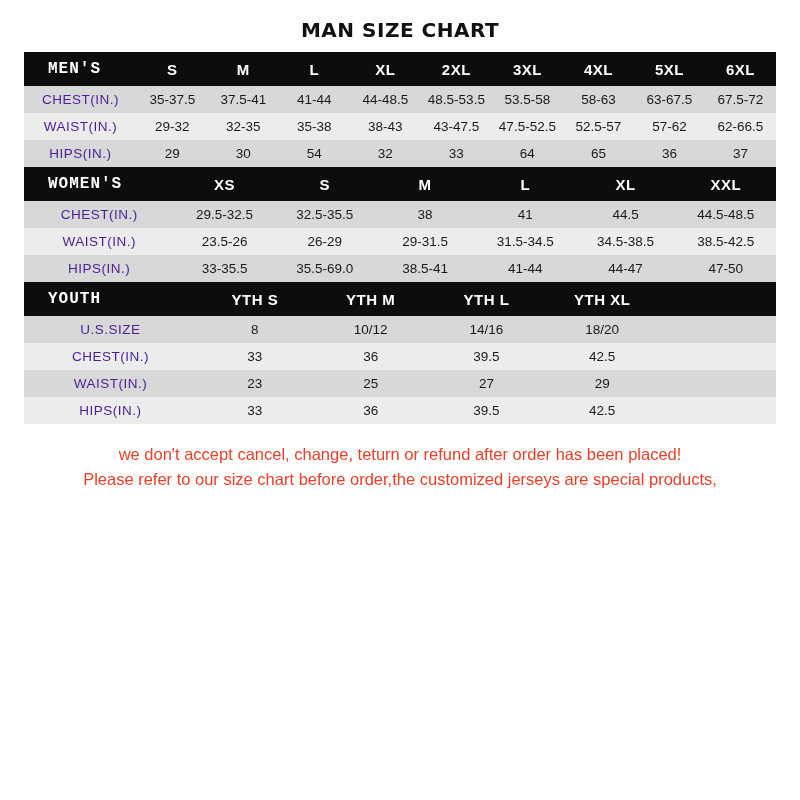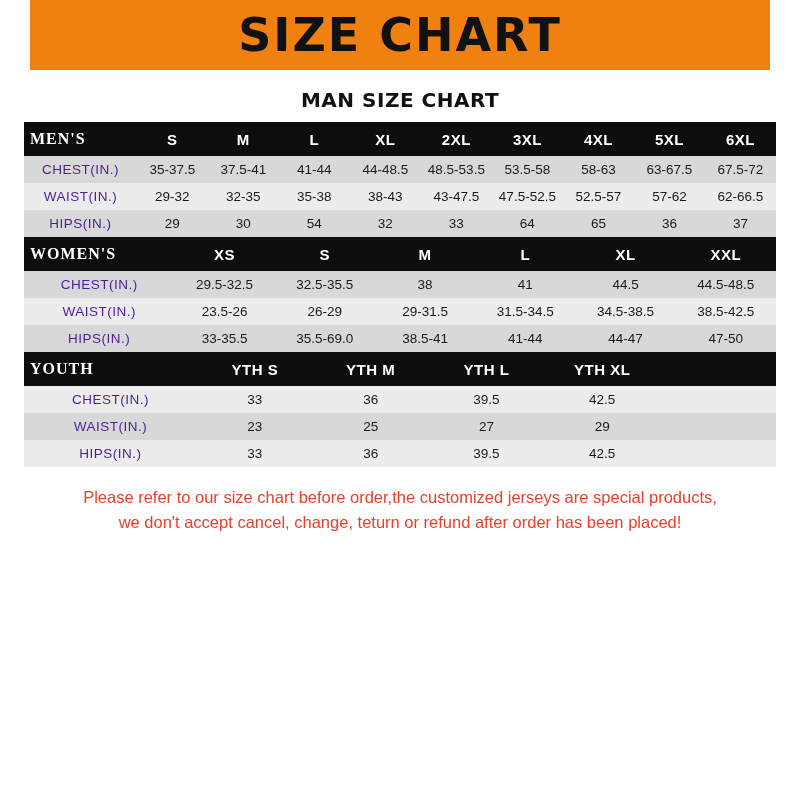--- a/index.html
+++ b/index.html
@@ -87,25 +87,25 @@
     background: #0d0d0d;
   }
   table.size-table thead th {
     color: #ffffff;
     font-weight: bold;
     font-size: 15px;
     height: 34px;
     letter-spacing: 0.5px;
   }
   table.size-table thead th.rowlabel {
-    font-family: Liberation Serif, serif;
+    font-family: Liberation Mono, monospace;
     font-size: 16px;
     letter-spacing: 1px;
     text-align: left;
-    padding-left: 6px;
+    padding-left: 24px;
   }
   table.size-table tbody tr.rowA {
     background: #d8d8d8;
   }
   table.size-table tbody tr.rowB {
     background: #ececec;
   }
   table.size-table tbody td.rowlabel {
     font-weight: normal;
     font-size: 13.5px;
@@ -125,25 +125,20 @@
     line-height: 1.5;
     font-family: "Liberation Sans", sans-serif;
   }
   .note-line { display: block; }
 </style>
 </head>
 <body>
 
 <div class="page">
 
-  <div class="banner">
-    <div class="banner-left-block"></div>
-    <div class="banner-right-block"></div>
-    <div class="banner-title">SIZE CHART</div>
-  </div>
 
   <div class="content">
 
     <div class="section-title">MAN SIZE CHART</div>
     <table class="size-table men-table">
       <colgroup>
         <col class="c0">
           <col>
           <col>
           <col>
@@ -273,20 +268,28 @@
         <tr>
           <th class="rowlabel">YOUTH</th>
           <th>YTH S</th>
           <th>YTH M</th>
           <th>YTH L</th>
           <th>YTH XL</th>
           <th></th>
         </tr>
       </thead>
       <tbody>
+        <tr class="rowA">
+          <td class="rowlabel">U.S.SIZE</td>
+          <td>8</td>
+          <td>10/12</td>
+          <td>14/16</td>
+          <td>18/20</td>
+          <td></td>
+        </tr>
         <tr class="rowB">
           <td class="rowlabel">CHEST(IN.)</td>
           <td>33</td>
           <td>36</td>
           <td>39.5</td>
           <td>42.5</td>
           <td></td>
         </tr>
         <tr class="rowA">
           <td class="rowlabel">WAIST(IN.)</td>
@@ -301,18 +304,18 @@
           <td>33</td>
           <td>36</td>
           <td>39.5</td>
           <td>42.5</td>
           <td></td>
         </tr>
       </tbody>
     </table>
 
     <div class="note">
+      <span class="note-line">we don't accept cancel, change, teturn or refund after order has been placed!</span>
       <span class="note-line">Please refer to our size chart before order,the customized jerseys are special products,</span>
-      <span class="note-line">we don't accept cancel, change, teturn or refund after order has been placed!</span>
     </div>
 
   </div>
 </div>
 
 </body></html>

